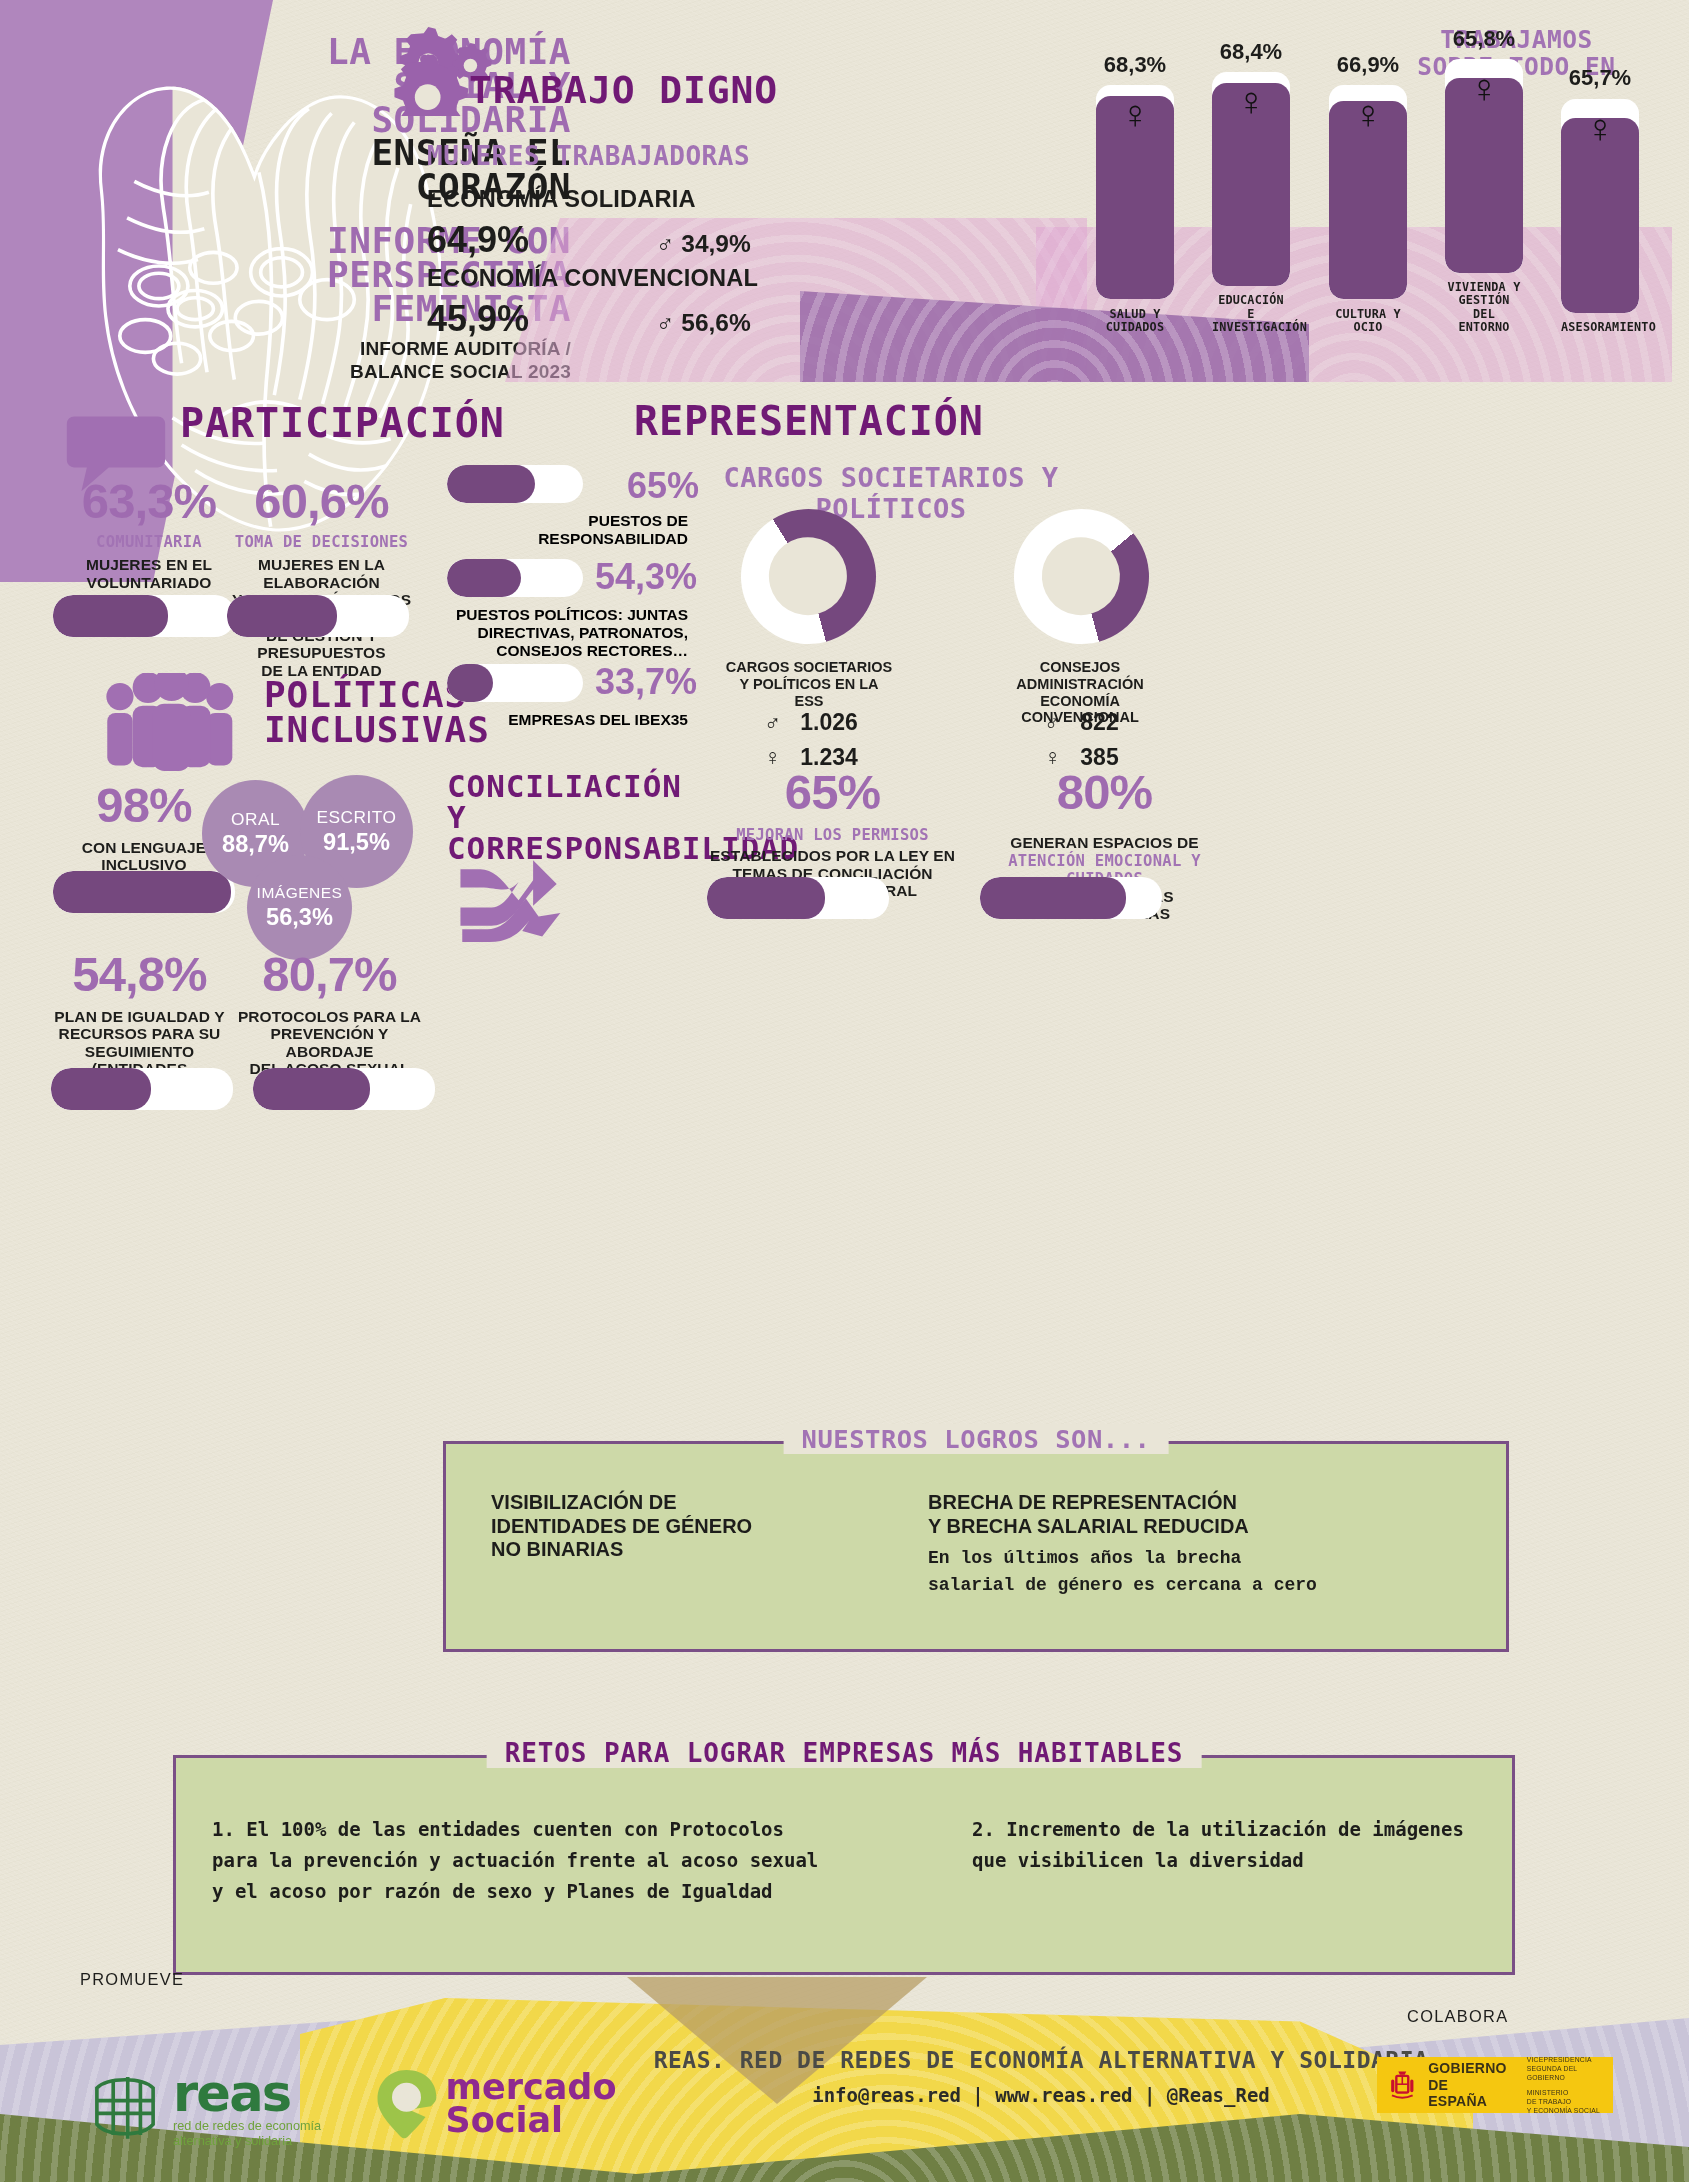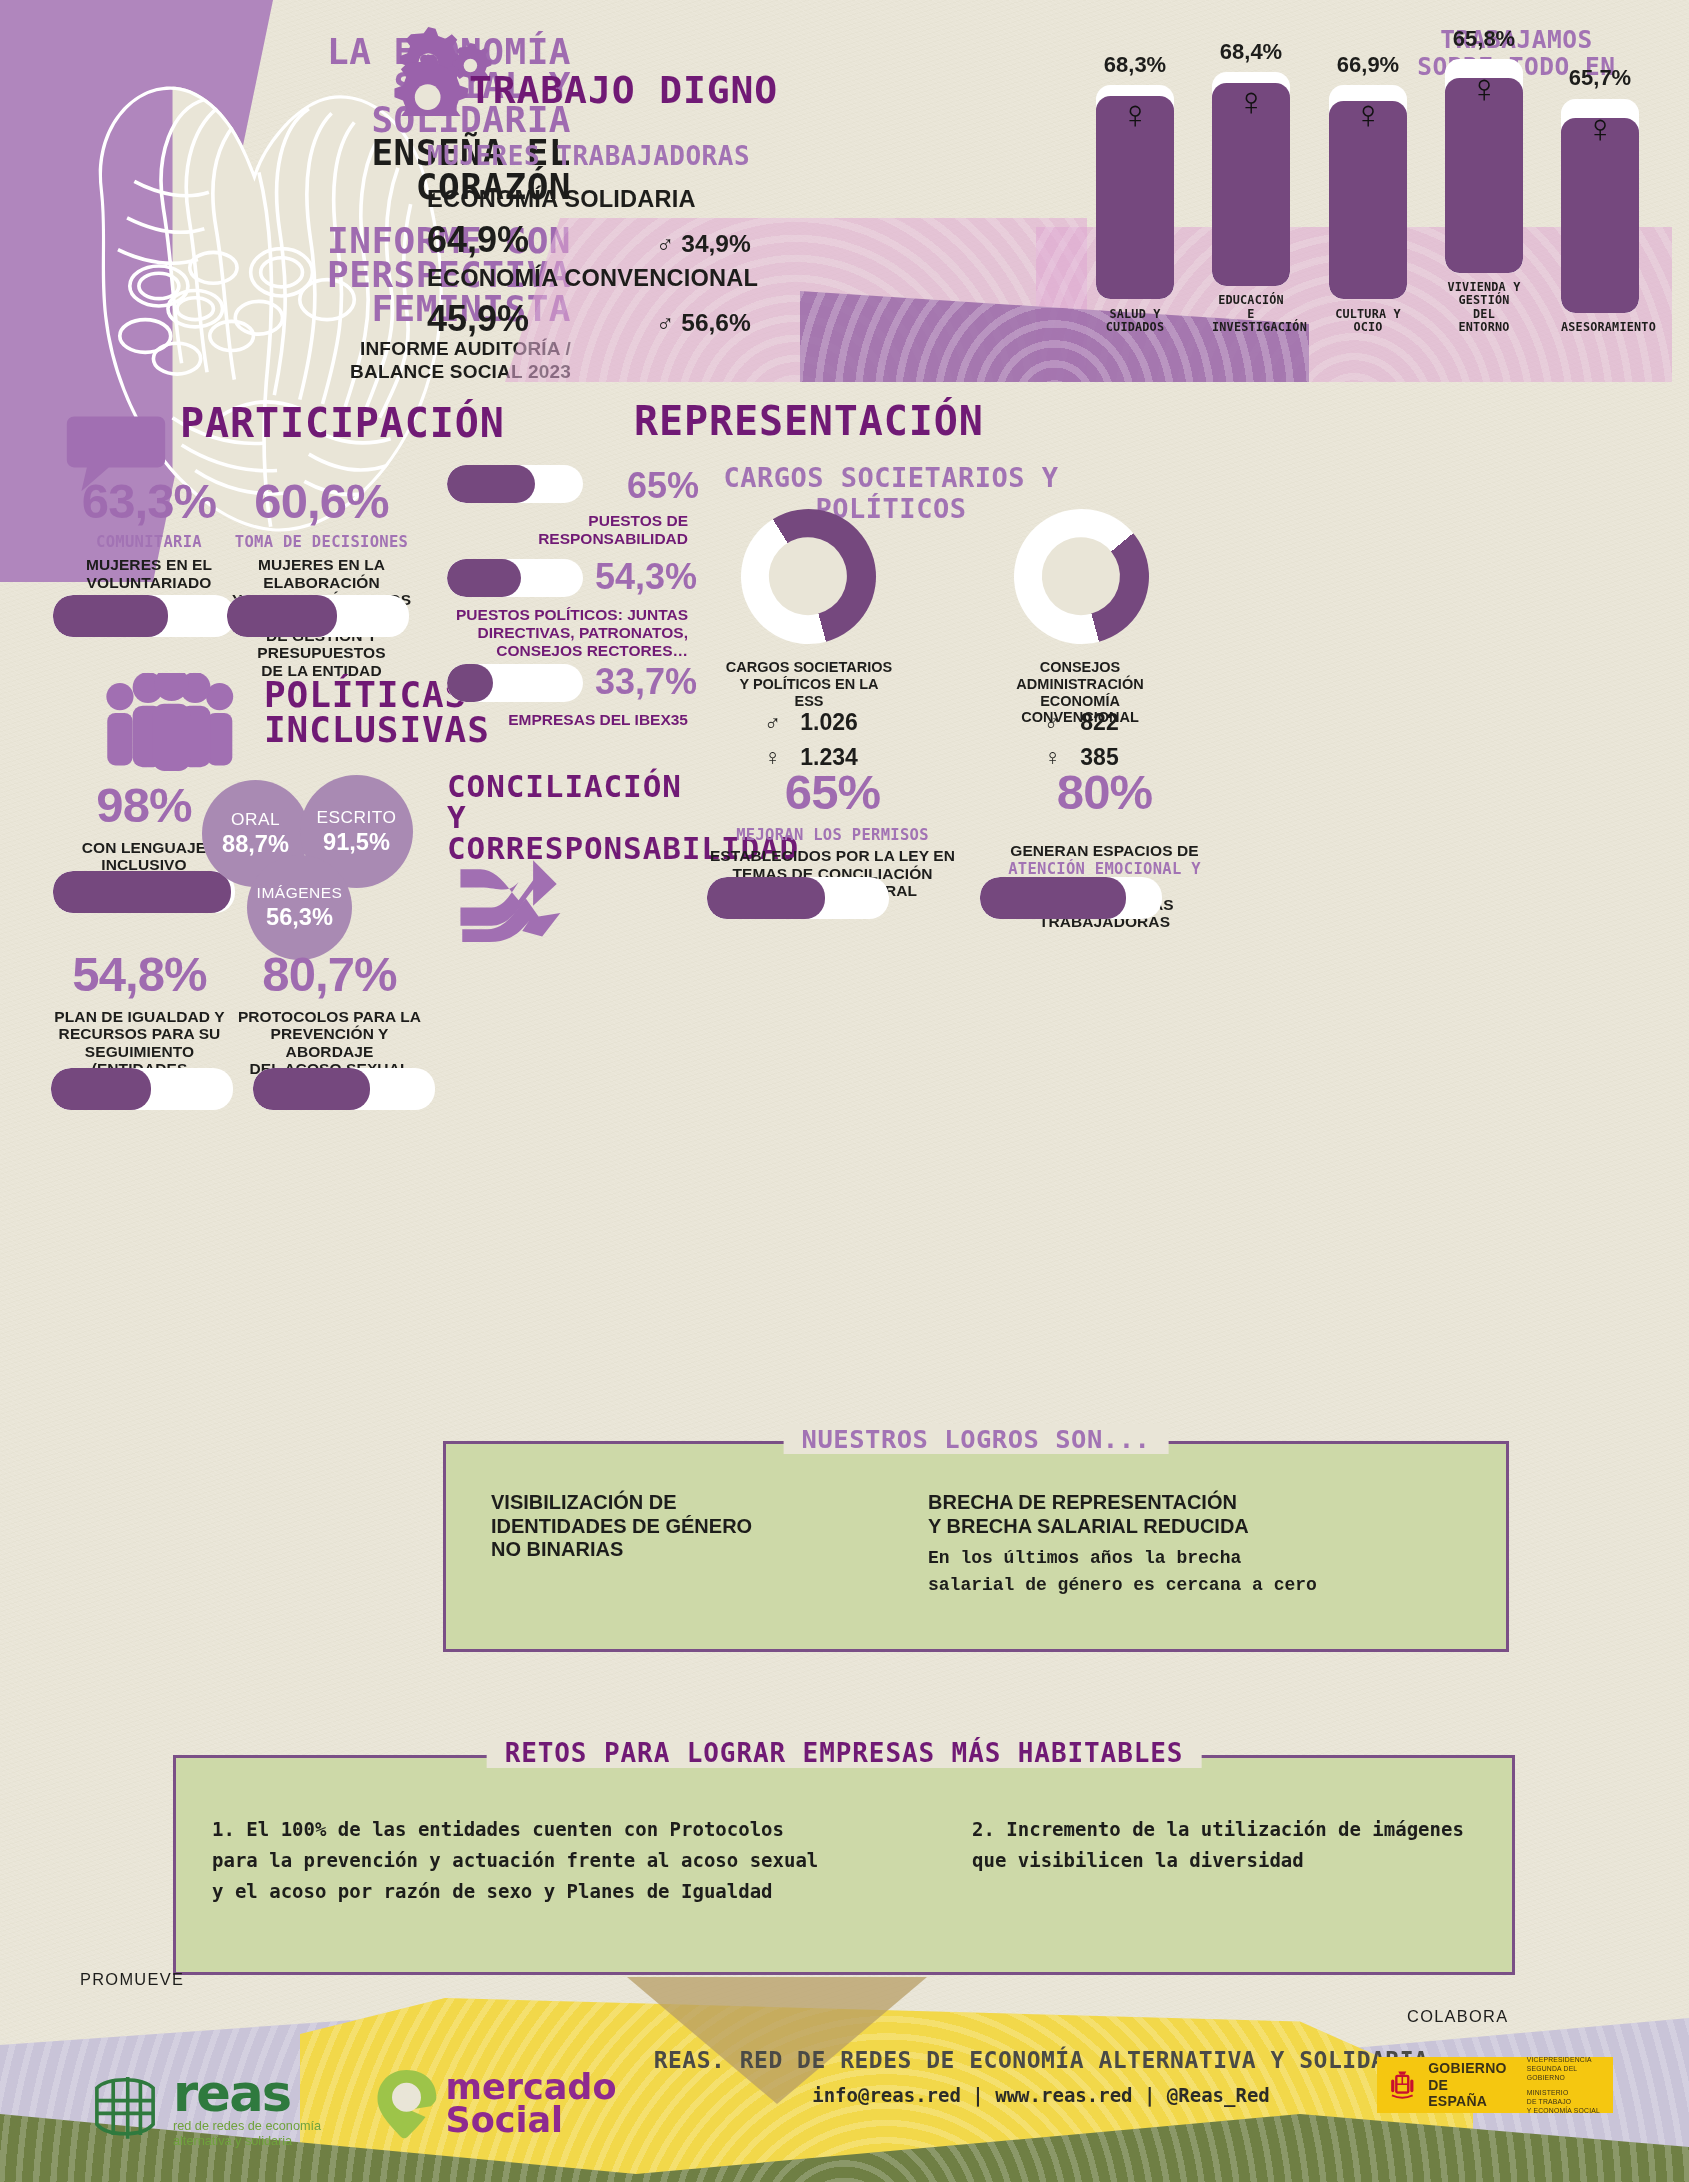--- a/index.html
+++ b/index.html
@@ -136,21 +136,21 @@
     display:flex; flex-direction:column; align-items:center; justify-content:center;
     color:#fff; text-align:center; }
   .bub-lab { font-size:17.3px; letter-spacing:0.5px; }
   .bub-val { font-size:23.6px; font-weight:bold; margin-top:1.8px; }
 
   
   #representacion-title { position:absolute; left:634px; top:398px; font-size:40px; }
   .rep-row { position:absolute; }
   .rep-pct { color:#9f6bb0; font-weight:bold; font-size:36px;
     font-family:"Liberation Sans",sans-serif; }
-  .rep-lab { color:#701a75; font-weight:bold; font-size:15.5px; line-height:1.15;
+  .rep-lab { color:#000000; font-weight:bold; font-size:15.5px; line-height:1.15;
     text-transform:uppercase; text-align:right; }
 
   #cargos-title { position:absolute; left:723px; top:462px; width:336px;
     text-align:center; font-size:27px; }
   .donut { position:absolute; width:135px; height:135px; border-radius:50%; }
   .donut::after { content:""; position:absolute; left:50%; top:50%;
     width:78px; height:78px; margin:-39px 0 0 -39px; border-radius:50%;
     background:#e9e5d7; }
   .donut-cap { position:absolute; width:168px; text-align:center;
     font-size:14.5px; font-weight:bold; line-height:1.16; text-transform:uppercase;
@@ -556,21 +556,21 @@
   <div class="stat-sub-black" style="margin-top:3.6px; white-space:pre-line;">ESTABLECIDOS POR LA LEY EN
 TEMAS DE CONCILIACIÓN
 FAMILIAR Y LABORAL</div>
 </div>
 <div class="pill" style="left:707px; top:877px; position:absolute; width:182px; height:42px;">
   <div class="pill-fill" id="cbar0" style="width: 65%;"></div>
 </div>
 
 <div style="position:absolute; left:977px; top:764px; width:255px; text-align:center;">
   <div class="stat-num">80%</div>
-  <div class="stat-sub-black" style="margin-top:22px;">GENERAN ESPACIOS DE</div>
+  <div class="stat-sub-black" style="margin-top:14px;">GENERAN ESPACIOS DE</div>
   <div class="stat-sub-purple" style="white-space:pre-line;">ATENCIÓN EMOCIONAL Y
 CUIDADOS</div>
   <div class="stat-sub-black" style="white-space:pre-line;">A LAS PERSONAS
 TRABAJADORAS</div>
 </div>
 <div class="pill" style="left:980px; top:877px; position:absolute; width:182px; height:42px;">
   <div class="pill-fill" id="cbar1" style="width: 80%;"></div>
 </div>
 
 <div class="framebox" style="left:443px; top:1441px; width:1066px; height:211px;">

